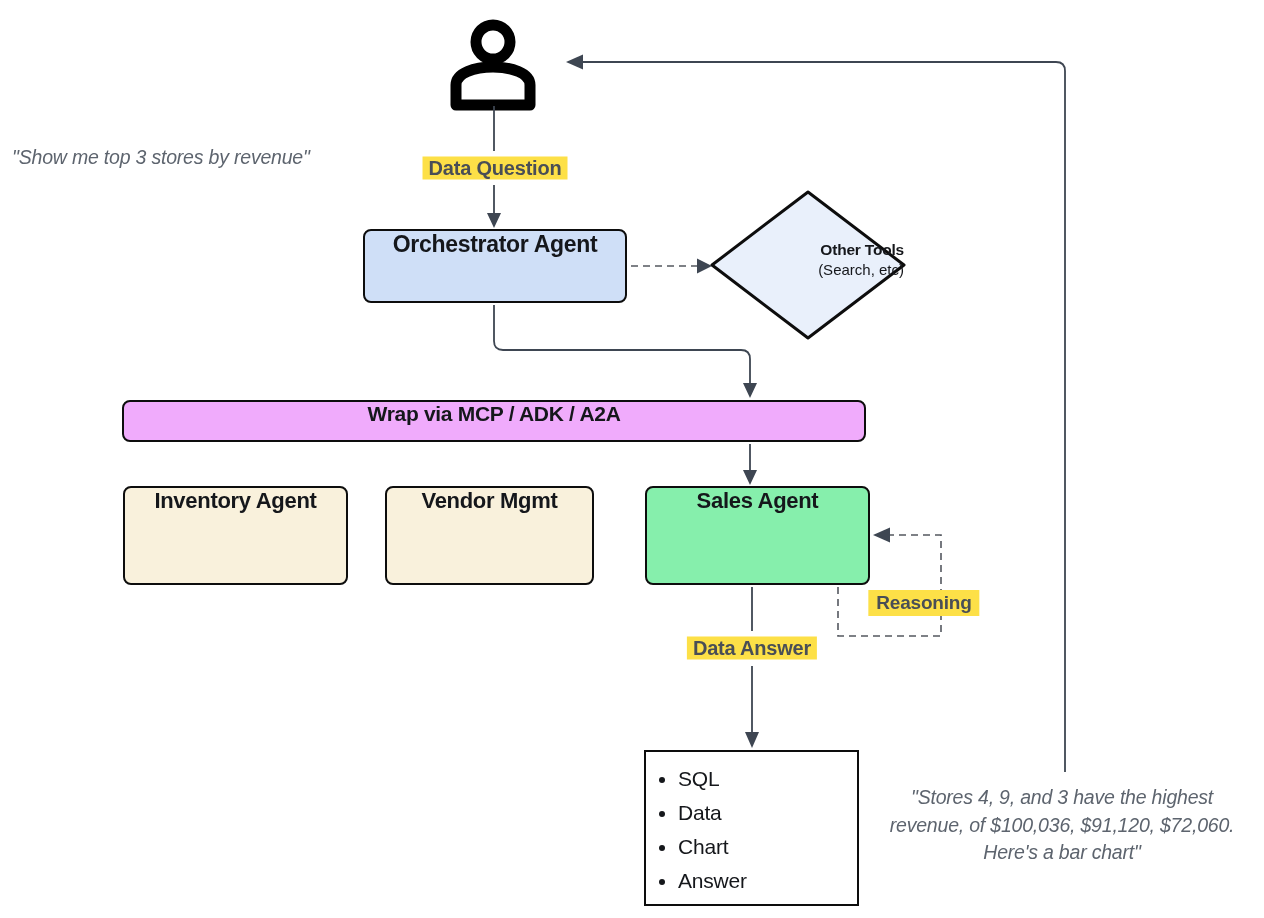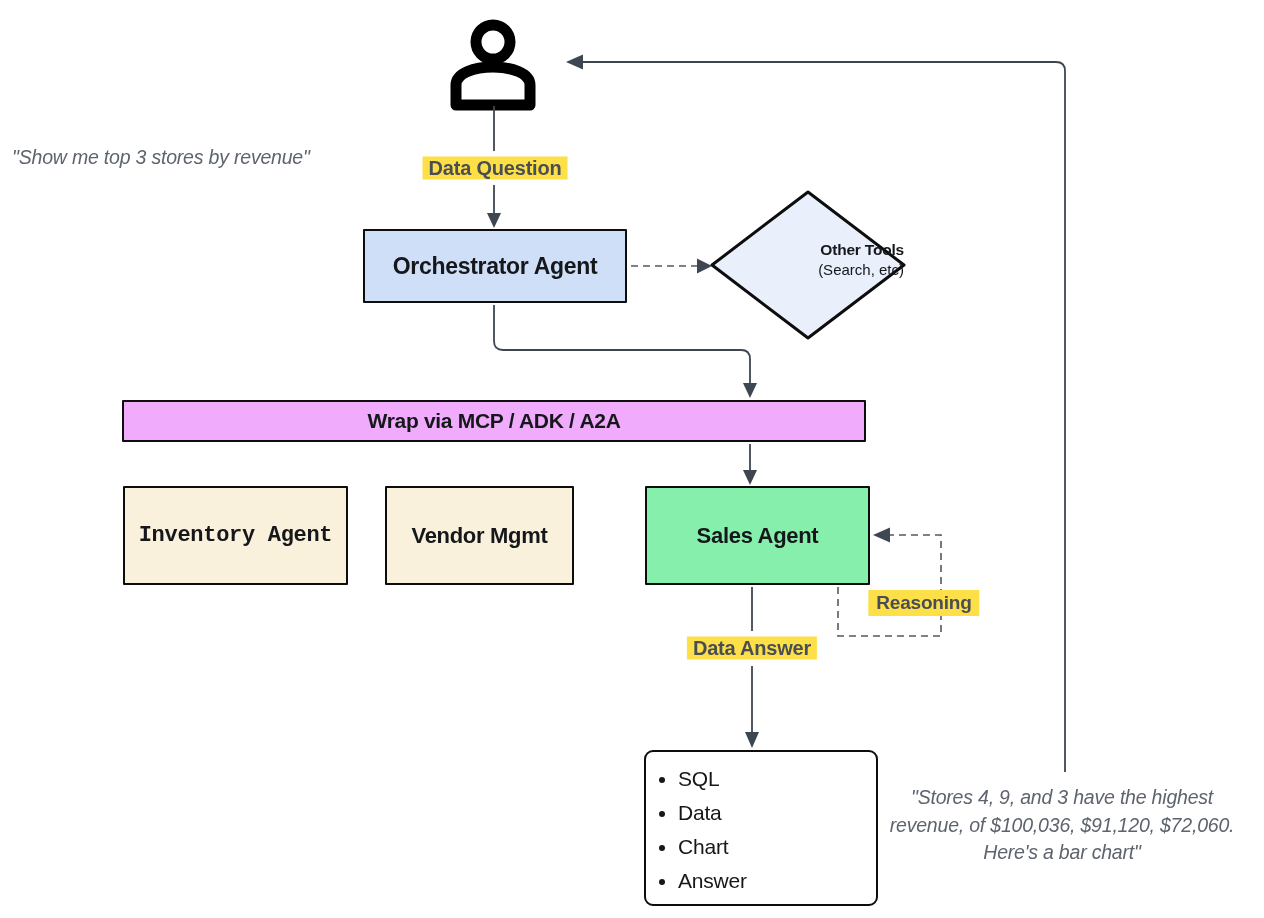--- a/index.html
+++ b/index.html
@@ -3,32 +3,32 @@
 <meta charset="utf-8">
 <style>
   html,body { margin:0; padding:0; background:#ffffff; }
   .canvas {
     position:relative; width:1264px; height:918px; background:#ffffff;
     font-family:"Liberation Sans", sans-serif; overflow:hidden;
   }
   .overlay { position:absolute; left:0; top:0; width:1264px; height:918px; }
 
   .node {
-    position:absolute; display:flex; align-items:center; justify-content:center;
-    border:2px solid #0d0d0d; border-radius:1px; box-sizing:border-box;
+    position:absolute; display:flex; justify-content:center;
+    border:2px solid #0d0d0d; border-radius:8px; box-sizing:border-box;
     font-weight:bold; color:#15171b; letter-spacing:-0.3px; text-align:center;
   }
   .orchestrator { left:363px; top:229px; width:264px; height:74px; background:#cfdff7; border-width:2.5px; font-size:23px; }
   .wrap-bar     { left:122px; top:400px; width:744px; height:42px; background:#f0abfc; font-size:21px; }
-  .inventory    { left:123px; top:486px; width:225px; height:99px; background:#f9f1dc; font-size:22px;font-family:Liberation Mono, monospace; }
-  .vendor       { left:385px; top:486px; width:189px; height:99px; background:#f9f1dc; font-size:22px; }
+  .inventory    { left:123px; top:486px; width:225px; height:99px; background:#f9f1dc; font-size:22px; }
+  .vendor       { left:385px; top:486px; width:209px; height:99px; background:#f9f1dc; font-size:22px; }
   .sales        { left:645px; top:486px; width:225px; height:99px; background:#86efac; font-size:22px; }
 
-  .output-box   { left:644px; top:750px; width:234px; height:156px; background:#ffffff;
-                  border:2px solid #0d0d0d; border-radius:9px; box-sizing:border-box; position:absolute; }
+  .output-box   { left:644px; top:750px; width:215px; height:156px; background:#ffffff;
+                  border:2px solid #0d0d0d; border-radius:0; box-sizing:border-box; position:absolute; }
   .output-box ul { margin:10px 0 0 0; padding:0 0 0 32px; }
   .output-box li { font-size:21px; color:#15171b; line-height:34px; letter-spacing:-0.2px; }
 
   .diamond-text {
     position:absolute; left:712px; top:240px; width:192px; text-align:right; color:#15171b;
   }
   .diamond-text .dt-title { font-weight:bold; font-size:15.5px; line-height:20px; letter-spacing:-0.2px; }
   .diamond-text .dt-sub   { font-size:15px; line-height:20px; }
 
   .edge-label {

